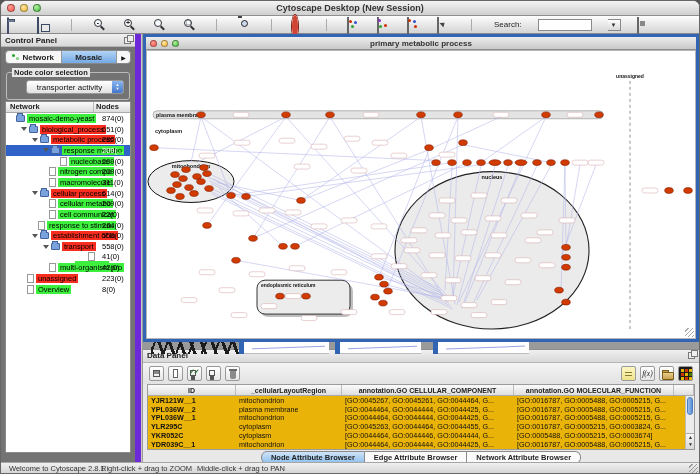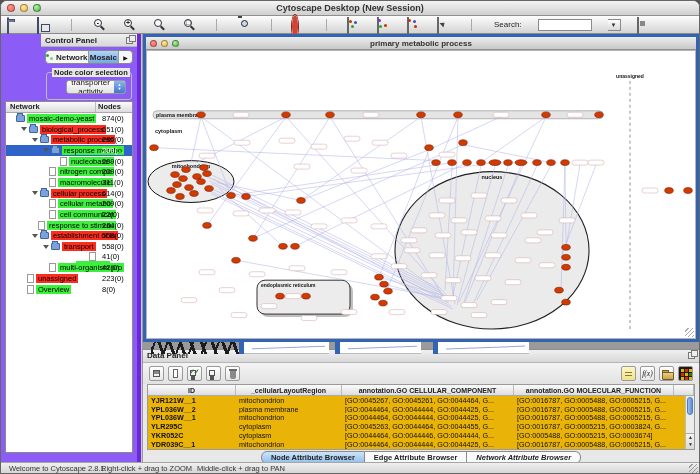--- a/index.html
+++ b/index.html
@@ -34,21 +34,21 @@
   .i-annot { width:12px; height:12px; background:#fff; border:1px solid #666; margin:0 auto; }
   .i-annot:after { content:""; position:absolute; left:4px; top:3px; width:0; height:0; border-left:4px solid #444; border-top:3px solid transparent; border-bottom:3px solid transparent; transform:rotate(-40deg); }
   .search-label { font-size:8px; color:#222; margin-left:2px; }
   .search-input { width:54px; height:12px; border:1px solid #8a8a8a; background:#fff; font-size:8px; padding:0 2px; font-family:"Liberation Sans",sans-serif; }
   .search-drop { width:13px; height:12px; border:1px solid #8a8a8a; border-left:none; background:linear-gradient(#fefefe,#d8d8d8); font-size:6px; line-height:11px; text-align:center; color:#333; }
 
   
   .main { display:flex; height:430px; }
 
   
-  .cpanel { width:140px; background:#8b5cf6; border-right:4px solid #6d28d9; position:relative;padding-left:40px; }
+  .cpanel { width:140px; background:#737373; border-right:6px solid #6d28d9; position:relative; }
   .panel-head { height:13px; background:linear-gradient(#f0f0f0,#d8d8d8); border-bottom:1px solid #b5b5b5; display:flex; align-items:center; padding:0 4px; }
   .panel-head .ph-title { font-size:8px; font-weight:bold; color:#222; }
   .float-ic { margin-left:auto; width:7px; height:7px; border:1px solid #777; position:relative; background:#eee; }
   .float-ic:after { content:""; position:absolute; left:2px; top:-3px; width:5px; height:5px; border:1px solid #777; background:#eee; }
   .cp-tabs { display:flex; margin:3px 4px 0 4px; height:14px; border:1px solid #888; border-radius:4px; background:#f7f7f7; overflow:hidden; }
   .cp-tab { flex:1; display:flex; align-items:center; justify-content:center; gap:2px; font-size:8px; font-weight:bold; color:#222; border-right:1px solid #999; }
   .cp-tab.sel { background:linear-gradient(#b3d4f6,#74a9e4); }
   .cp-tab-more { width:13px; display:flex; align-items:center; justify-content:center; font-size:6px; color:#111; }
   .mini-net { width:8px; height:8px; position:relative; }
   .mini-net:before{ content:""; position:absolute; width:3px; height:3px; border-radius:50%; background:#2fa52f; left:0; top:1px;}
@@ -125,21 +125,21 @@
   .drow { display:flex; height:8.9px; font-size:7.2px; color:#111; white-space:nowrap; }
   .drow div { overflow:hidden; padding-left:3px; line-height:9px; }
   .drow .c0 { font-weight:bold; }
   .vscroll { position:absolute; right:0; top:11px; bottom:0; width:9px; background:#ececec; border-left:1px solid #bbb; }
   .vthumb { position:absolute; top:1px; left:1px; width:6px; height:18px; border-radius:3px; background:linear-gradient(90deg,#9cc0ee,#5b8fd6); border:1px solid #4a7ec2; }
   .varrows { position:absolute; bottom:0; left:0; width:9px; height:16px; background:linear-gradient(#f6f6f6,#d8d8d8); border-top:1px solid #aaa; font-size:5px; line-height:7px; text-align:center; color:#333; }
 
   .browser-tabs { height:14px; display:flex; justify-content:center; align-items:center; background:#e8e8e8; }
   .btab { font-size:7.5px; font-weight:bold; color:#222; padding:1px 9px; background:#fafafa; border:1px solid #8a8a8a; border-left:none; line-height:9px; }
   .btab:first-child { border-left:1px solid #8a8a8a; border-radius:6px 0 0 6px; }
-  .btab:last-child { border-radius:0 6px 6px 0;font-style:italic; }
+  .btab:last-child { border-radius:0 6px 6px 0; }
   .btab.sel { background:linear-gradient(#cfe3f7,#8fc0ee); }
 
   
   .statusbar { position:absolute; left:0; right:0; bottom:0; height:11px; background:linear-gradient(#f0f0f0,#d6d6d6); border-top:1px solid #a5a5a5; font-size:7.5px; color:#333; }
   .statusbar span { position:absolute; top:1px; }
   .st0{ left:8px; } .st1{ left:100px; } .st2{ left:196px; }
   .sgrip { position:absolute; right:1px; bottom:1px; width:9px; height:9px; background:repeating-linear-gradient(135deg, transparent 0 2px, #999 2px 3px); }
 </style>
 </head>
 <body>

